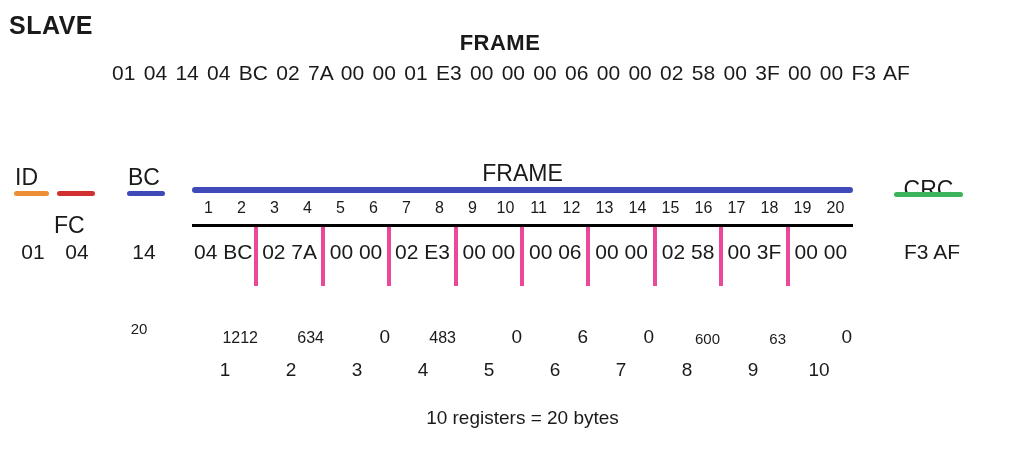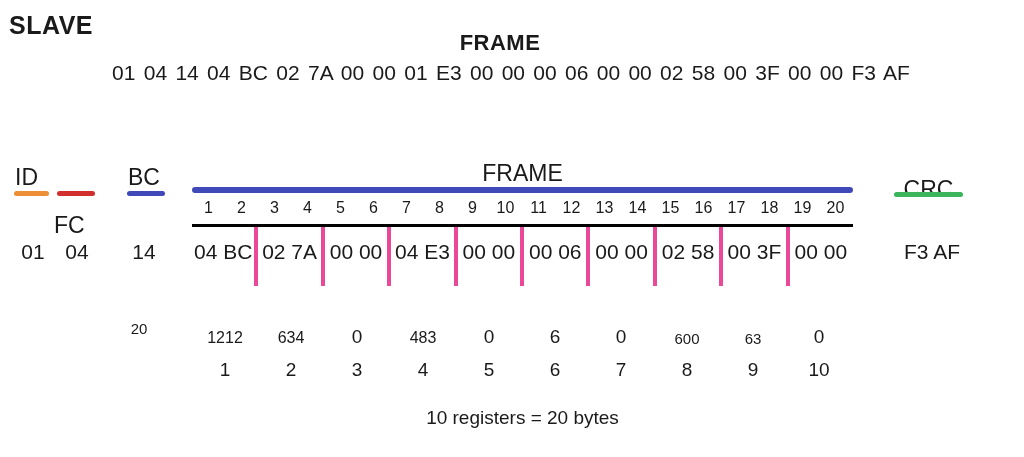--- a/index.html
+++ b/index.html
@@ -34,21 +34,21 @@
     padding-top:13px;font-size:21px;white-space:nowrap;overflow:visible;
   }
   .datacells .cell:last-child{border-right:none;}
   .hexval{top:240px;font-size:21px;white-space:nowrap;}
   .v-id{left:17px;width:32px;}
   .v-fc{left:61px;width:32px;}
   .v-bc{left:128px;width:32px;}
   .v-crc{left:897px;width:70px;}
   .bc-count{left:123px;width:32px;top:320px;font-size:15px;}
   .values{left:192px;top:314px;width:660px;height:32px;display:flex;align-items:flex-end;}
-  .values .cell{flex:1;text-align:center;font-size:16px;line-height:1;}
+  .values .cell{flex:1;text-align:right;font-size:16px;line-height:1;}
   .values .cell:nth-child(3),
   .values .cell:nth-child(5),
   .values .cell:nth-child(6),
   .values .cell:nth-child(7),
   .values .cell:nth-child(10){font-size:19px;}
   .values .cell:nth-child(8),
   .values .cell:nth-child(9){font-size:15px;}
   .regnums{left:192px;top:359px;width:660px;display:flex;font-size:19px;}
   .regnums .cell{flex:1;text-align:center;}
   .footer-note{left:192px;width:661px;top:407px;font-size:19px;}
@@ -117,21 +117,21 @@
       <span class="num">20</span>
     </div>
 </div>
 
 <div class="abs rule"></div>
 
 <div class="abs datacells">
   <div class="cell">04 BC</div>
   <div class="cell">02 7A</div>
   <div class="cell">00 00</div>
-  <div class="cell">04 E3</div>
+  <div class="cell">02 E3</div>
   <div class="cell">00 00</div>
   <div class="cell">00 06</div>
   <div class="cell">00 00</div>
   <div class="cell">02 58</div>
   <div class="cell">00 3F</div>
   <div class="cell">00 00</div>
 </div>
 
 <div class="abs hexval v-id center">01</div>
 <div class="abs hexval v-fc center">04</div>

